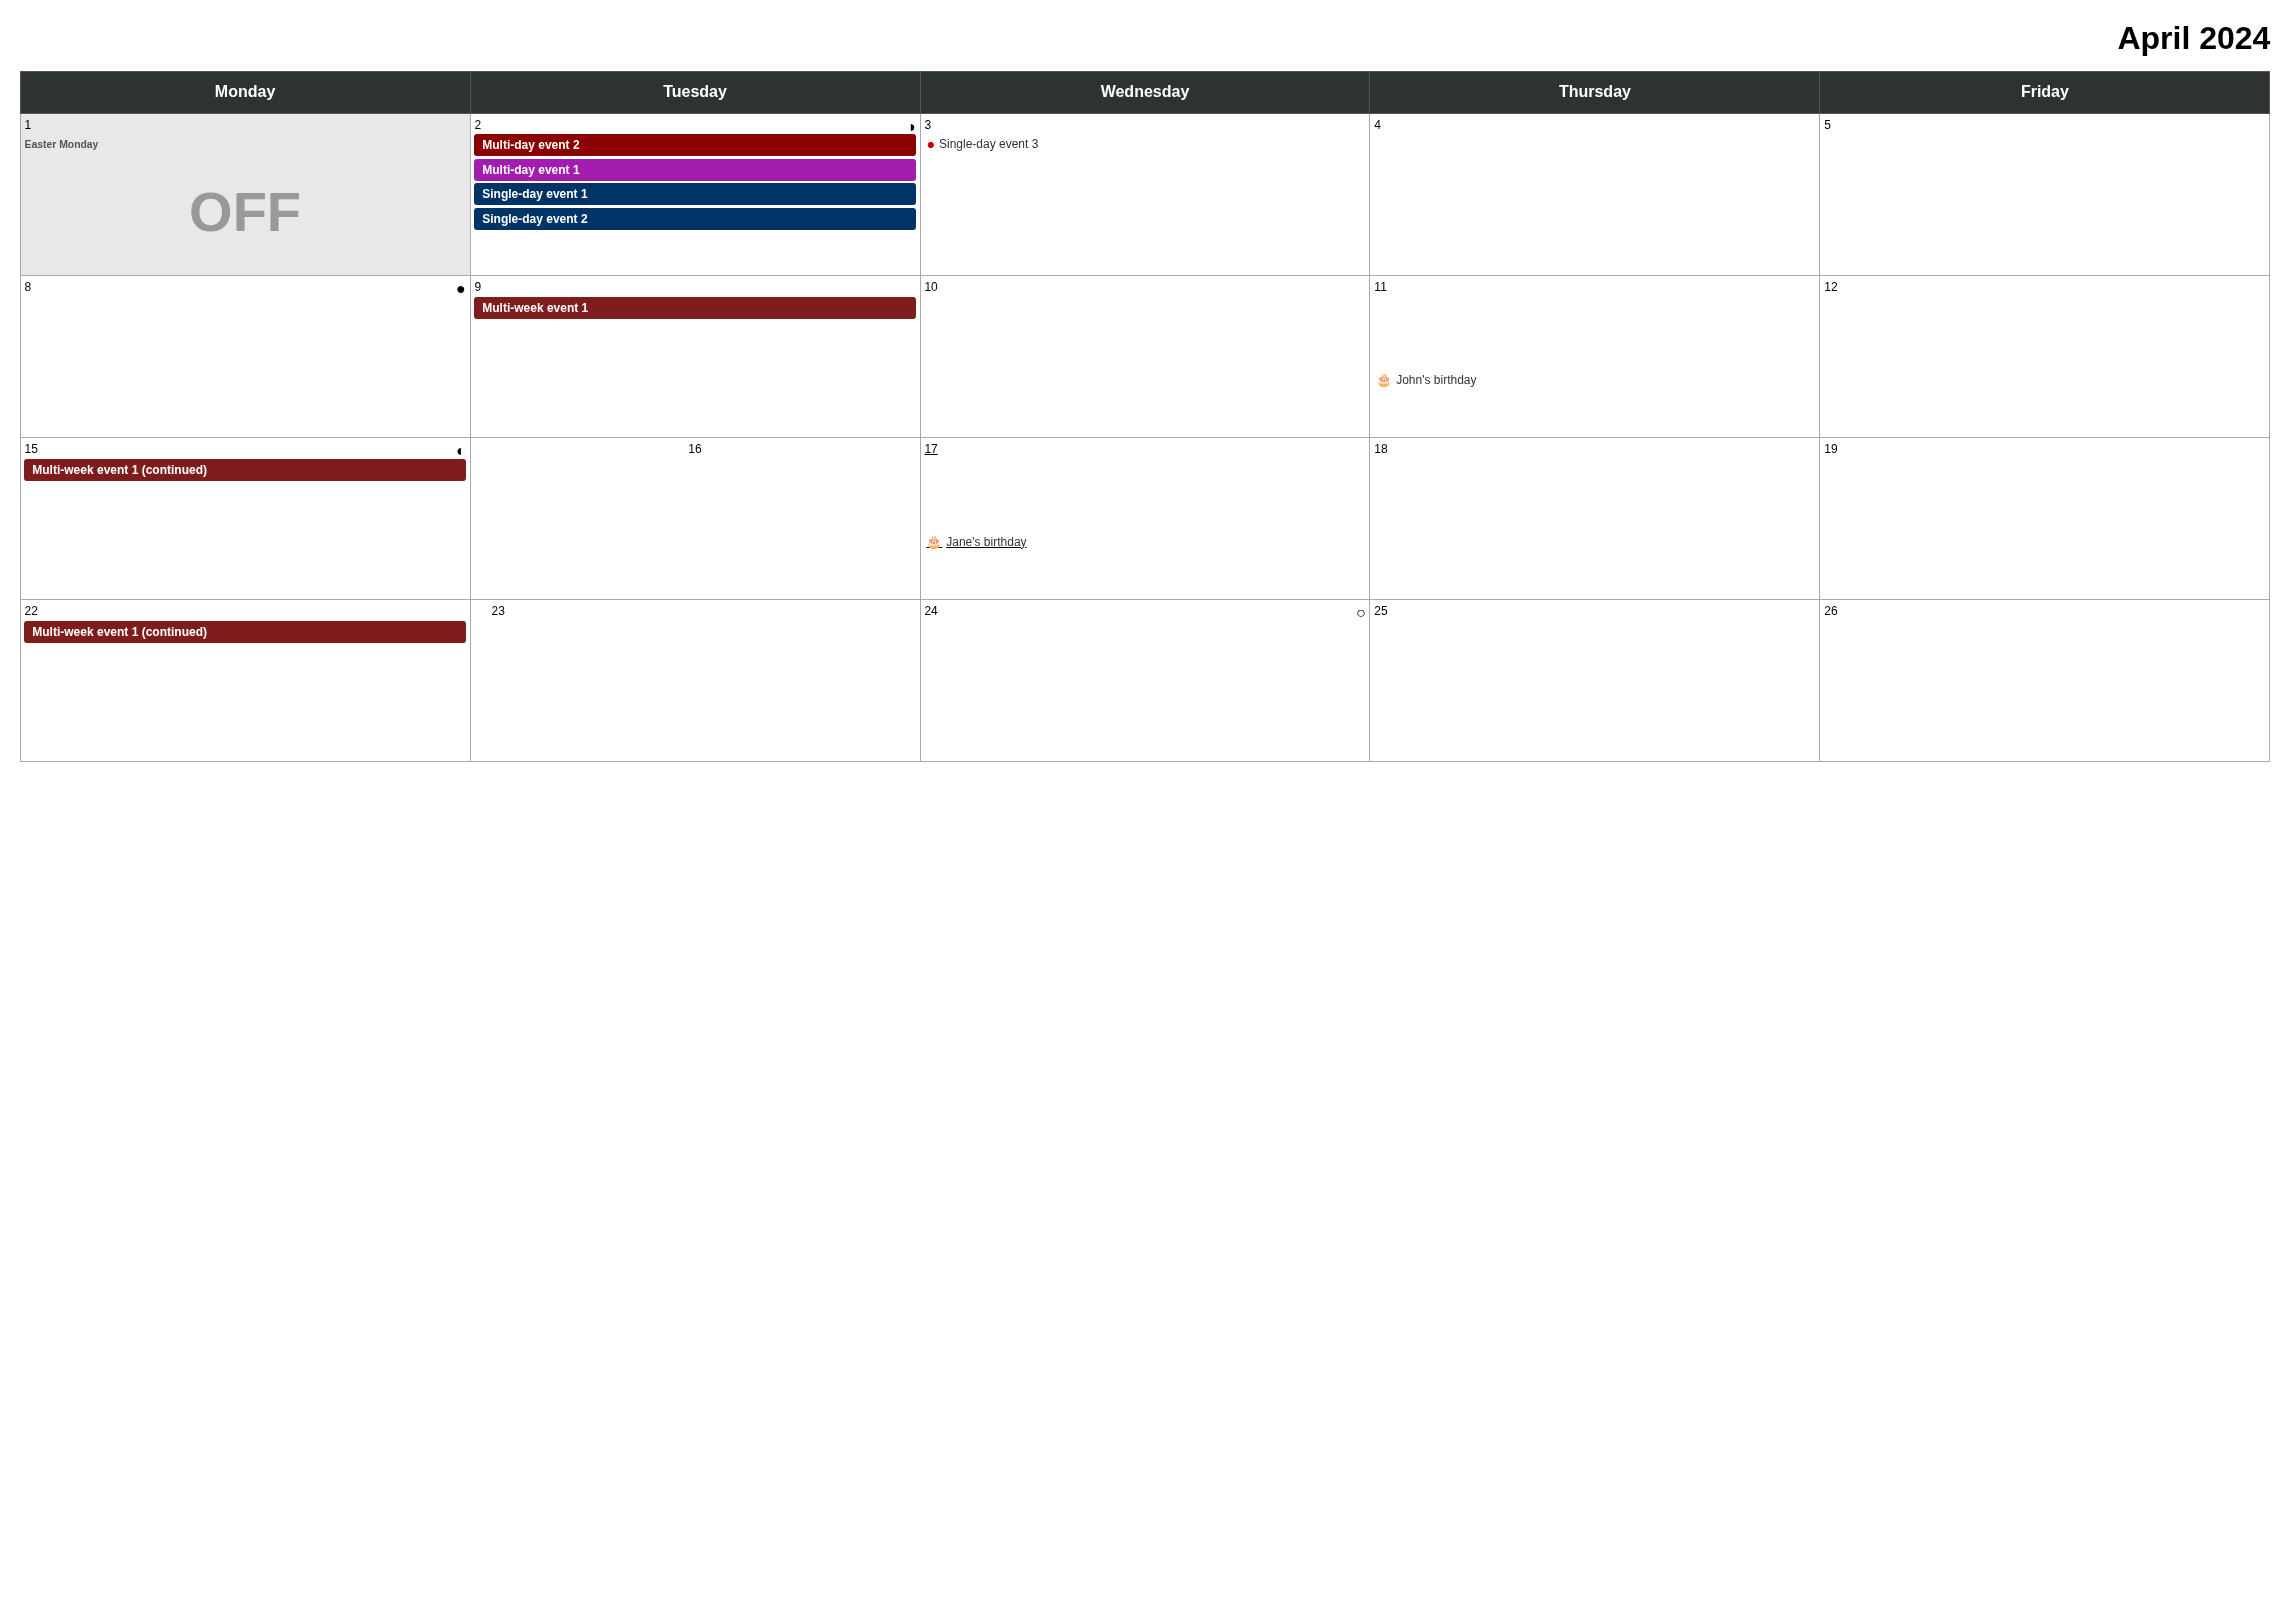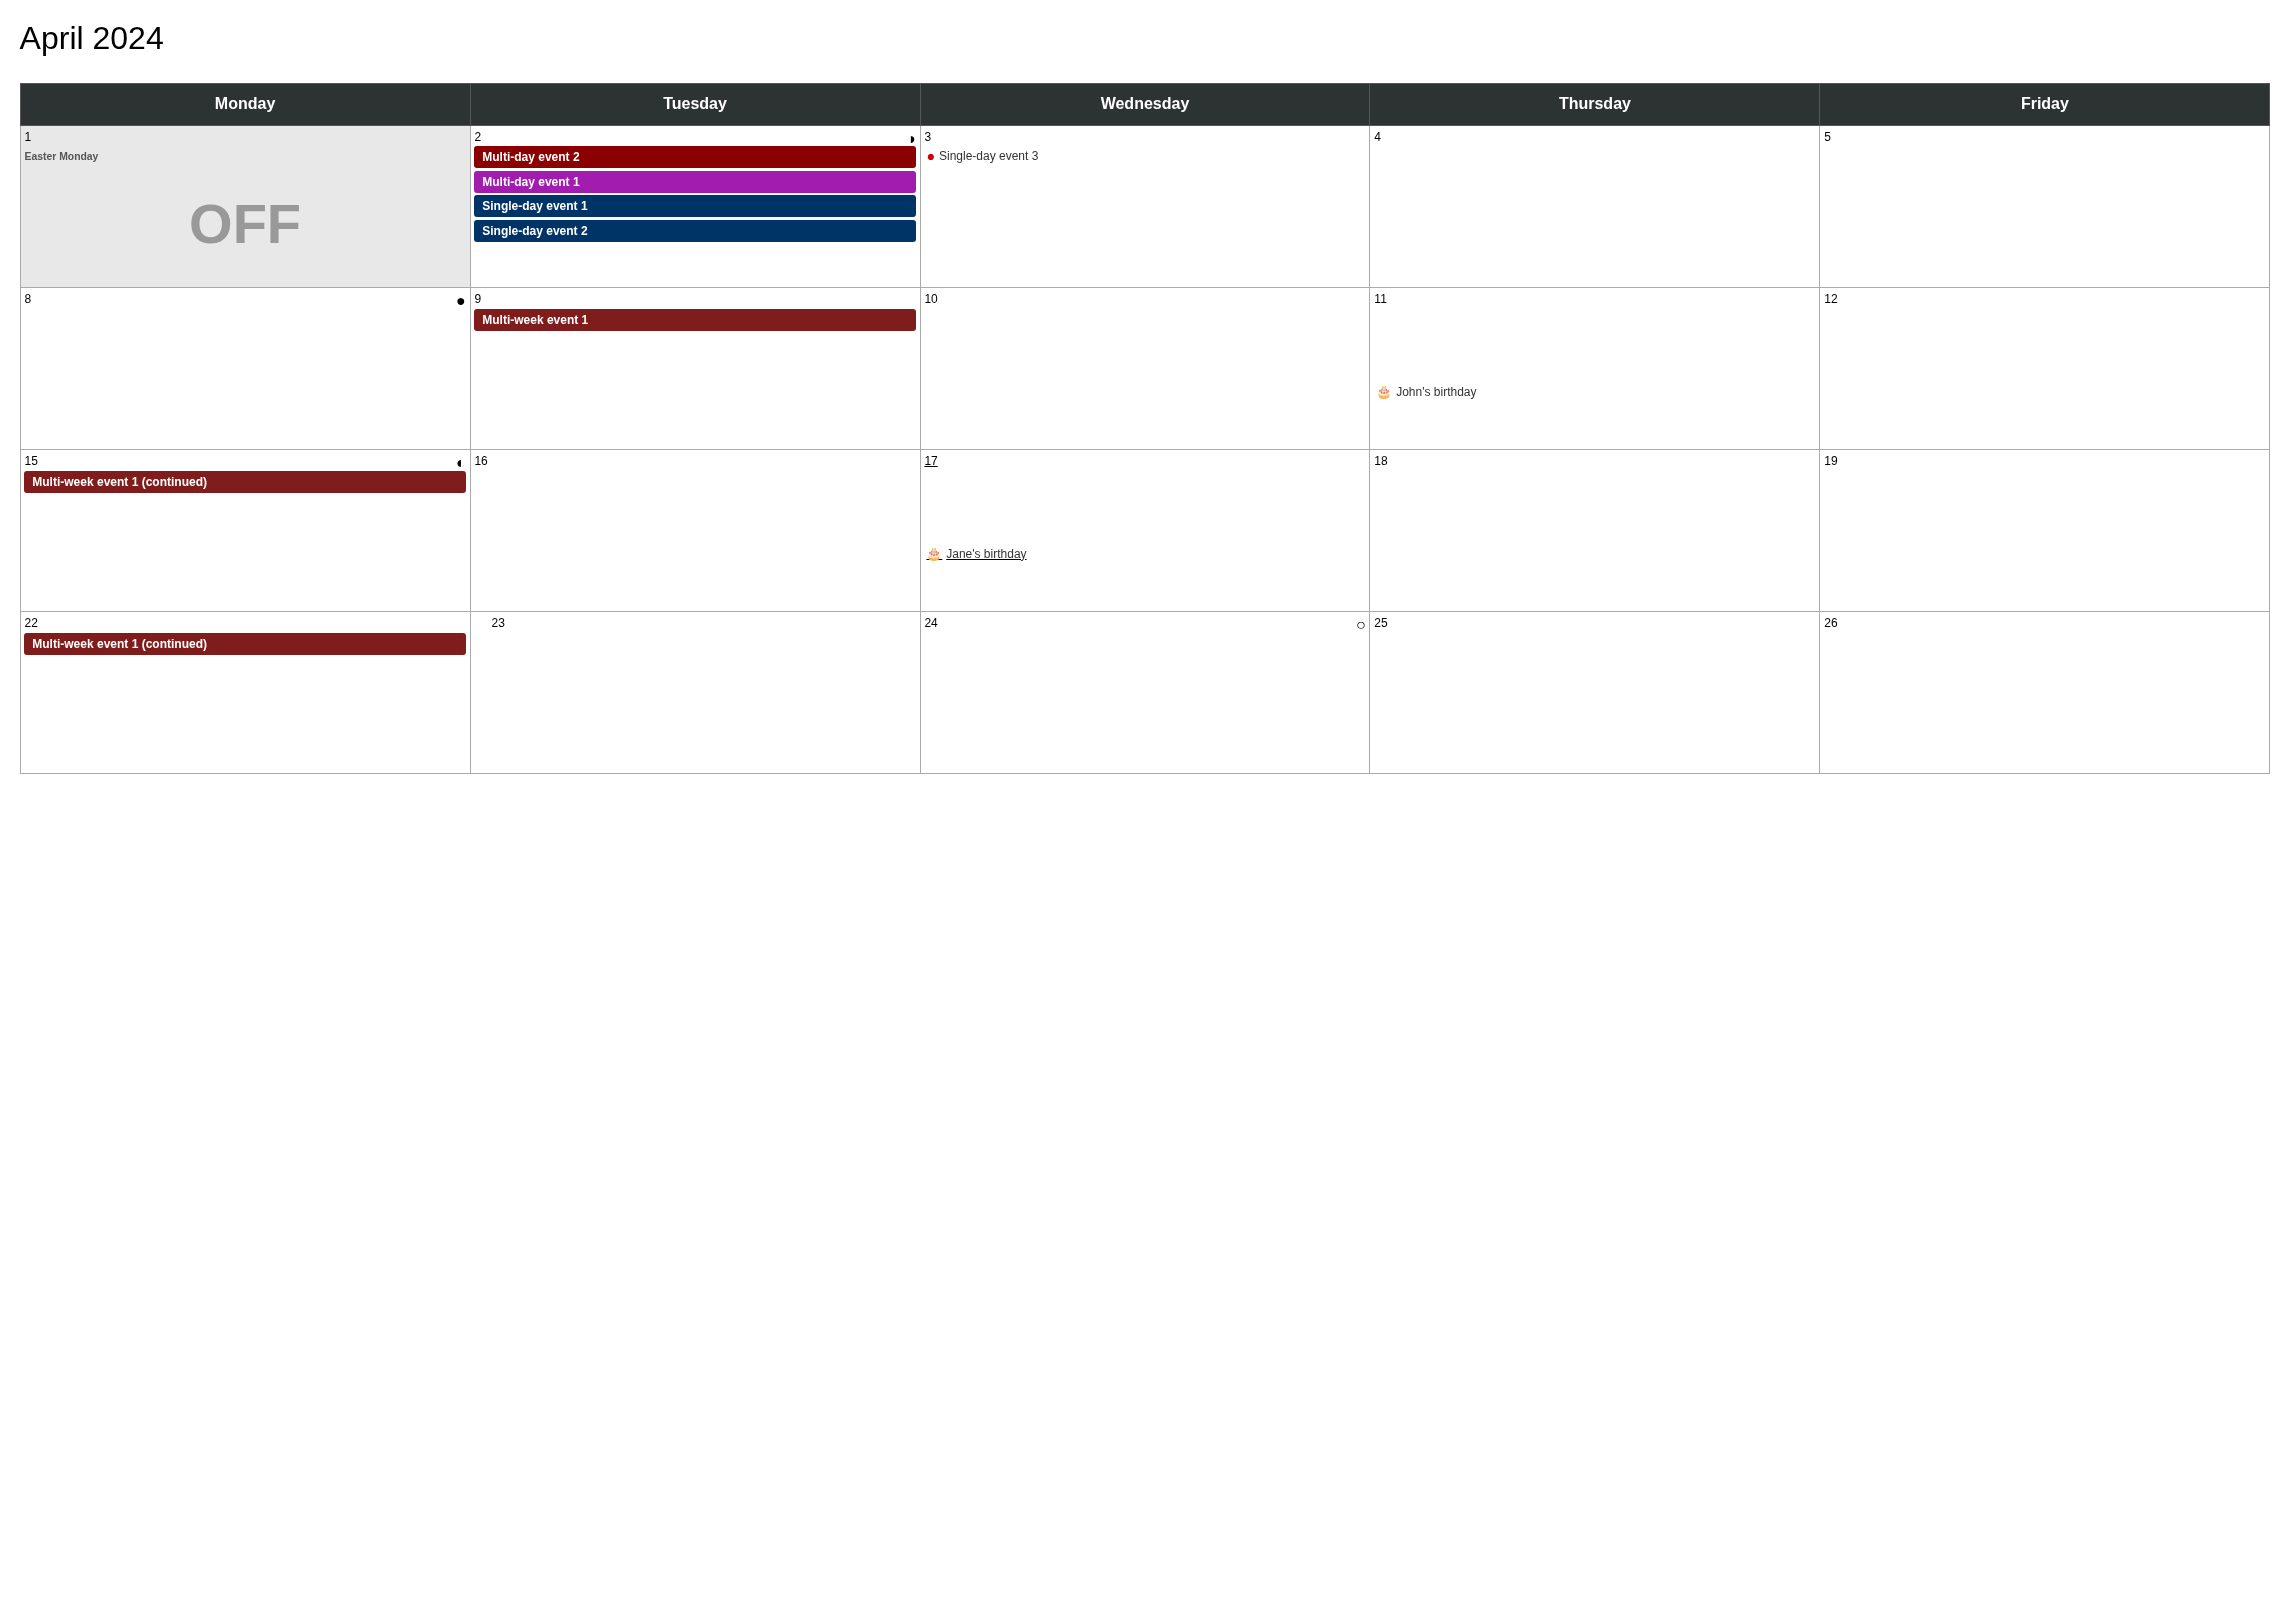--- a/index.html
+++ b/index.html
@@ -1,17 +1,17 @@
 <!DOCTYPE html>
 <html><head>
   <meta charset="utf-8">
   <style>
     * { box-sizing: border-box; margin: 0; padding: 0; }
     body { font-family: Arial, sans-serif; background: #fff; padding: 19.6px; }
-    h1 { text-align: left; font-size: 2rem; font-weight: normal; margin-bottom: 26px; }
+    h1 { text-align: right; font-size: 2rem; font-weight: bold; margin-bottom: 14px; }
     .calendar { width: 100%; border-collapse: collapse; margin-top: 8px; }
     .calendar th {
       background: #2d3232;
       color: #fff;
       font-weight: bold;
       font-size: 1rem;
       padding: 11.8px 7.8px;
       text-align: center;
       border: 1px solid #555;
     }
@@ -137,21 +137,21 @@
       </td>
     </tr>
 
     <tr class="row-week">
 
       <td style="vertical-align:top;">
         <span class="day-number">15 <span style="float:right;font-size:1rem;">◐</span></span>
         <span class="event-bar event-multiweek">Multi-week event 1 (continued)</span>
       </td>
 
-      <td style="vertical-align:top;">
+      <td style="vertical-align:top;text-align:center;">
         <span class="day-number">16</span>
       </td>
 
       <td style="vertical-align:top;text-decoration:underline;">
         <span class="day-number">17</span>
         <div style="margin-top: 78px;" class="event-dot">
           <span class="birthday-icon">🎂</span>
           <span>Jane's birthday</span>
         </div>
       </td>

